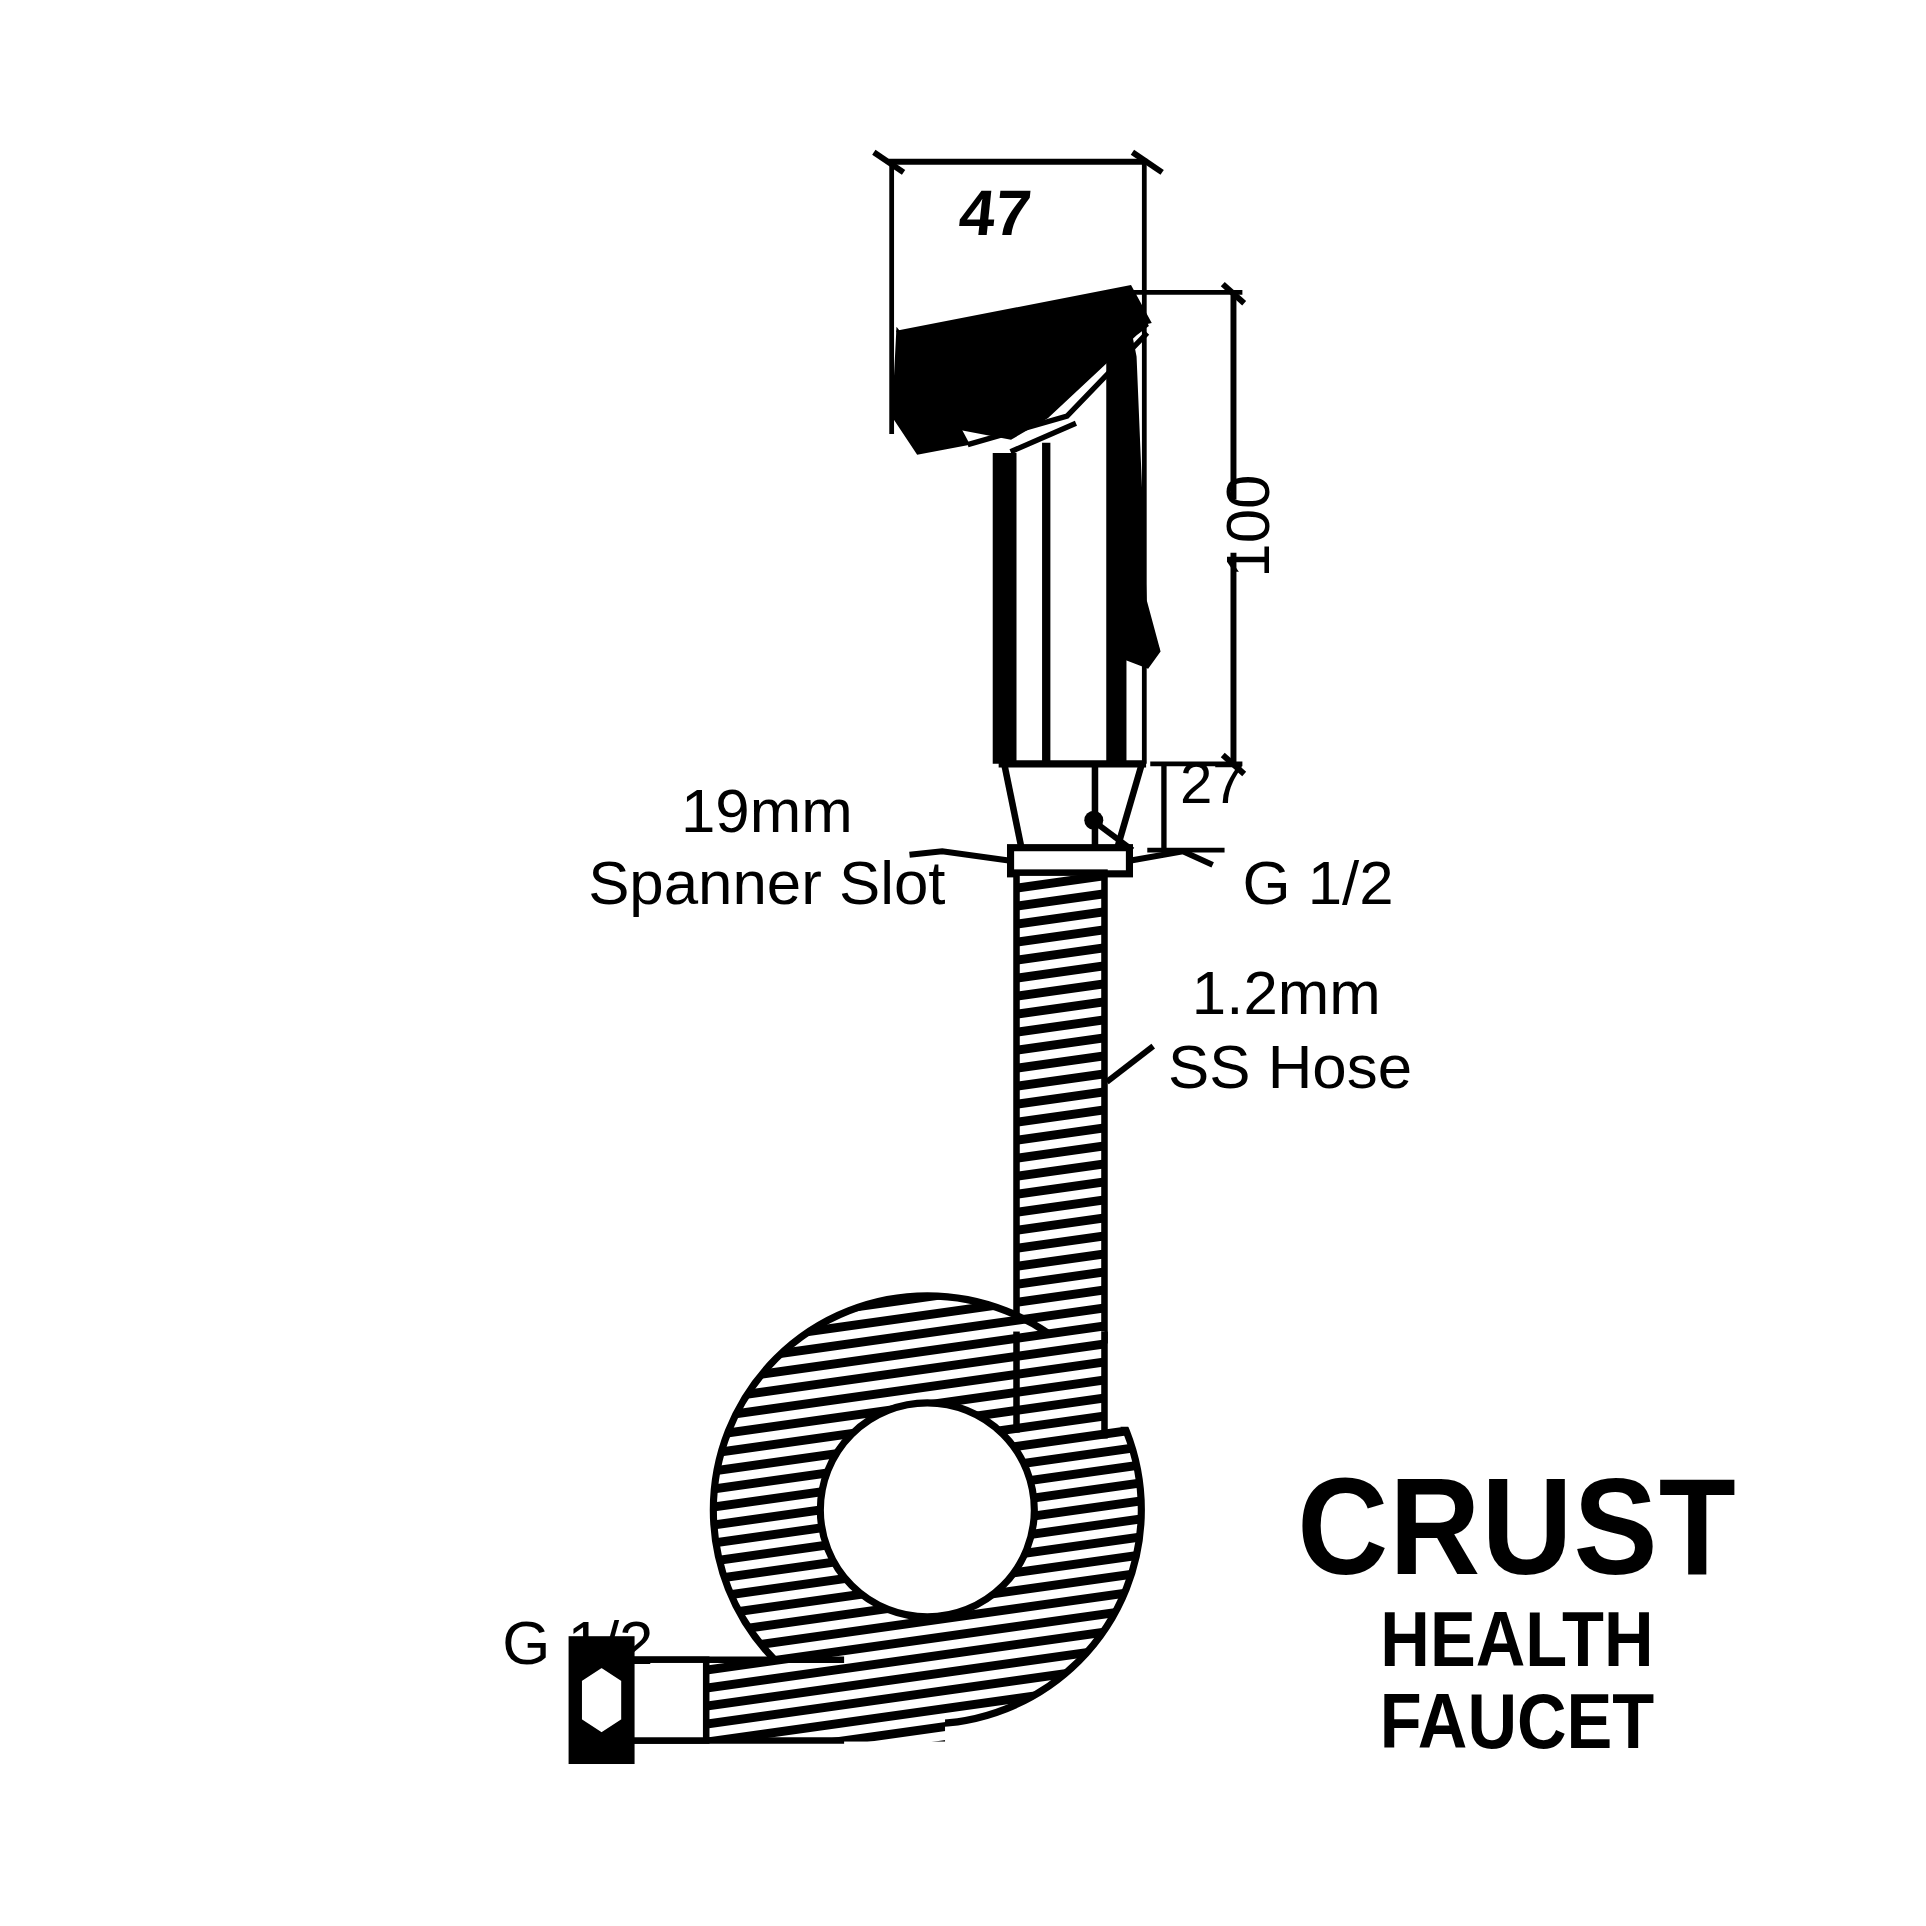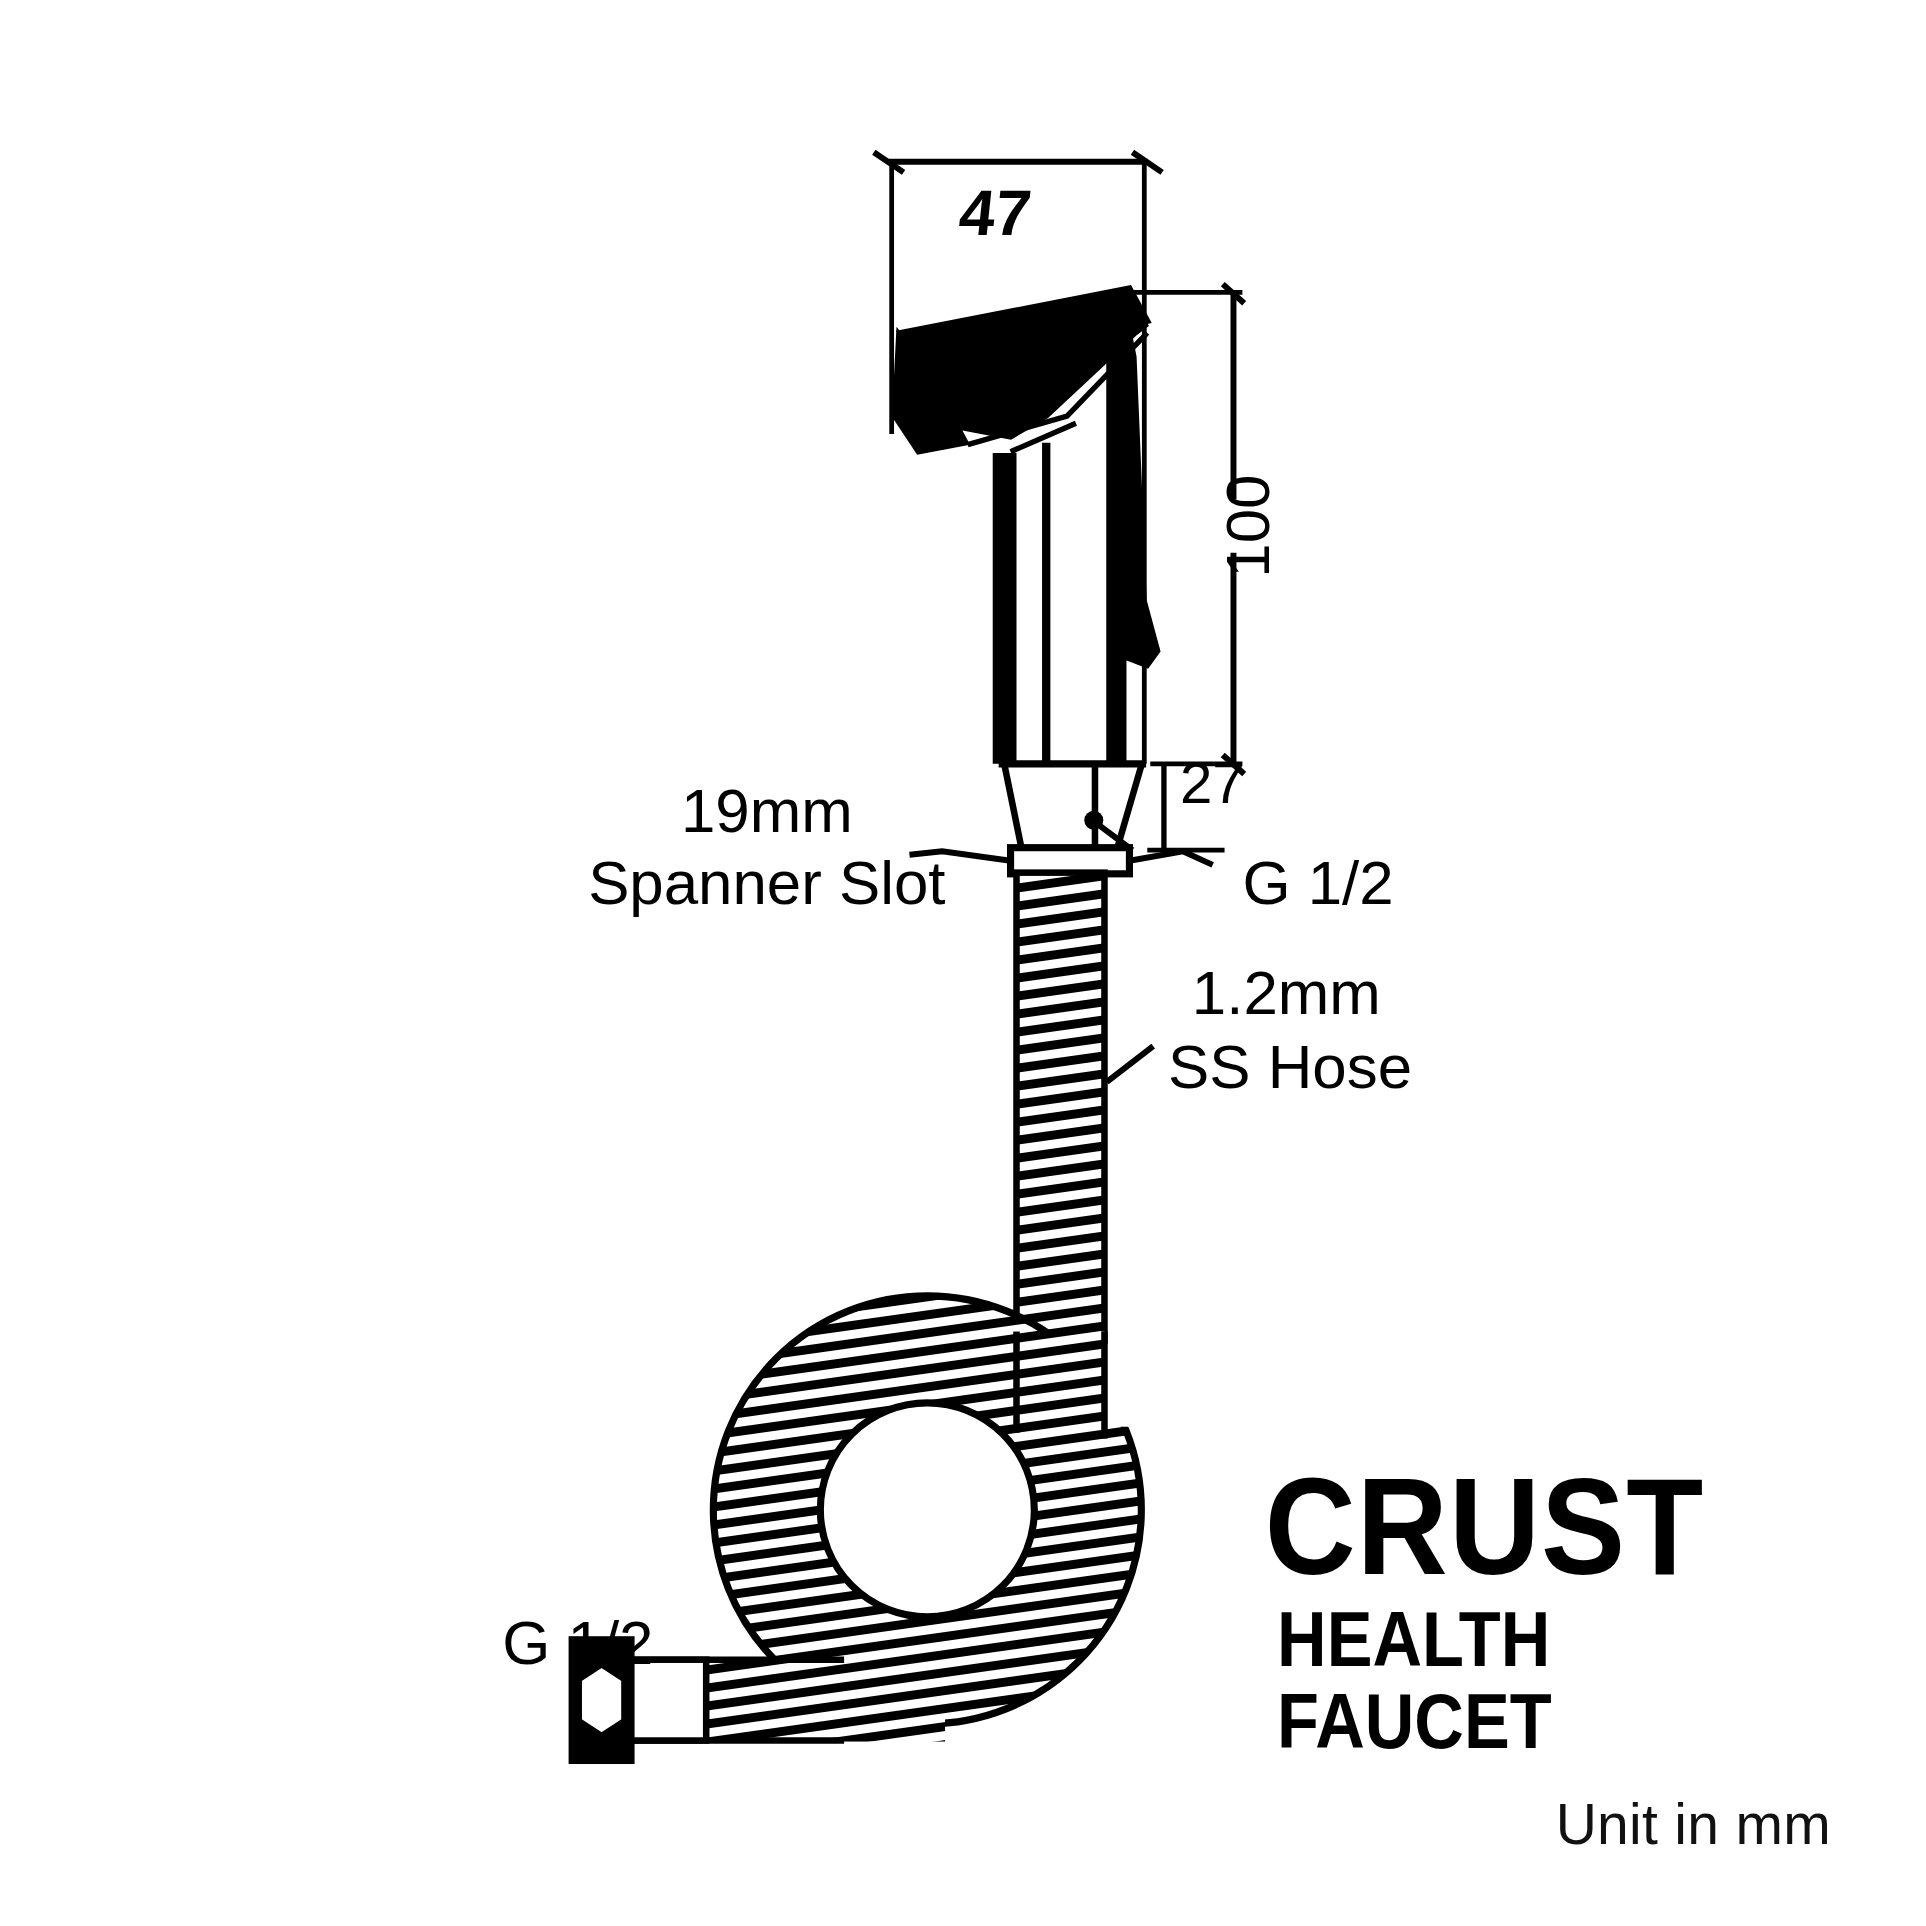--- a/index.html
+++ b/index.html
@@ -17,24 +17,24 @@
   }
   #drawing {
     position: absolute;
     left: 0;
     top: 0;
     width: 1926px;
     height: 1926px;
   }
   .brand-block {
     position: absolute;
-    right: 68px;
+    right: 100px;
     top: 1462px;
     width: 618px;
-    text-align: left;
+    text-align: center;
   }
   .brand-title {
     font-family: "Liberation Sans", sans-serif;
     font-weight: bold;
     font-size: 137px;
     line-height: 0.95;
     letter-spacing: 1.2px;
     color: #000000;
     transform: scaleX(0.92);
     transform-origin: center;
@@ -231,16 +231,15 @@
       <text x="845" y="2800" font-size="104">G 1/2</text>
 
     </g>
   </svg>
 
   <div class="brand-block">
     <div class="brand-title">CRUST</div>
     <div class="brand-sub">HEALTH FAUCET</div>
   </div>
 
-  <div class="unit-note">Unit in mm</div>
 
 </div>
 
 
 </body></html>

